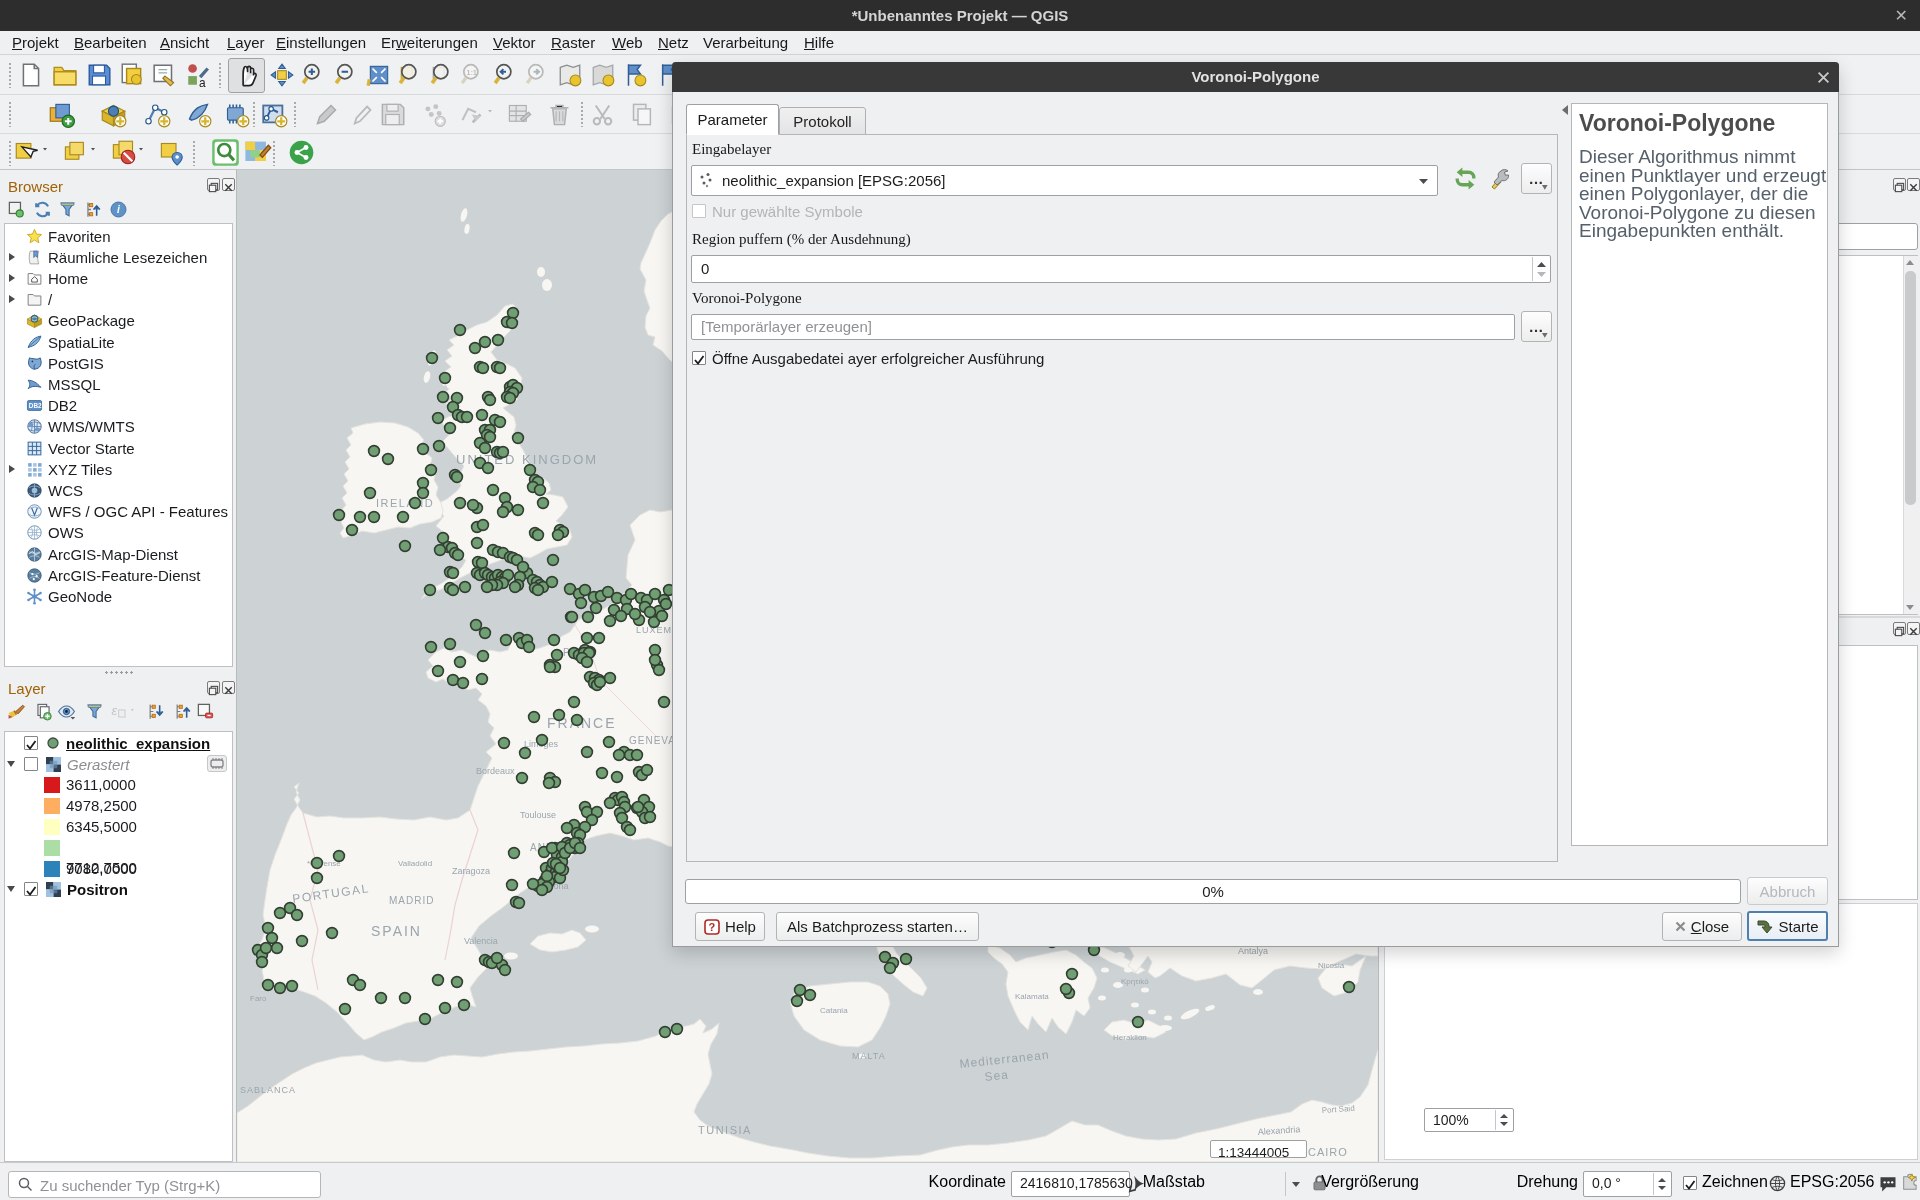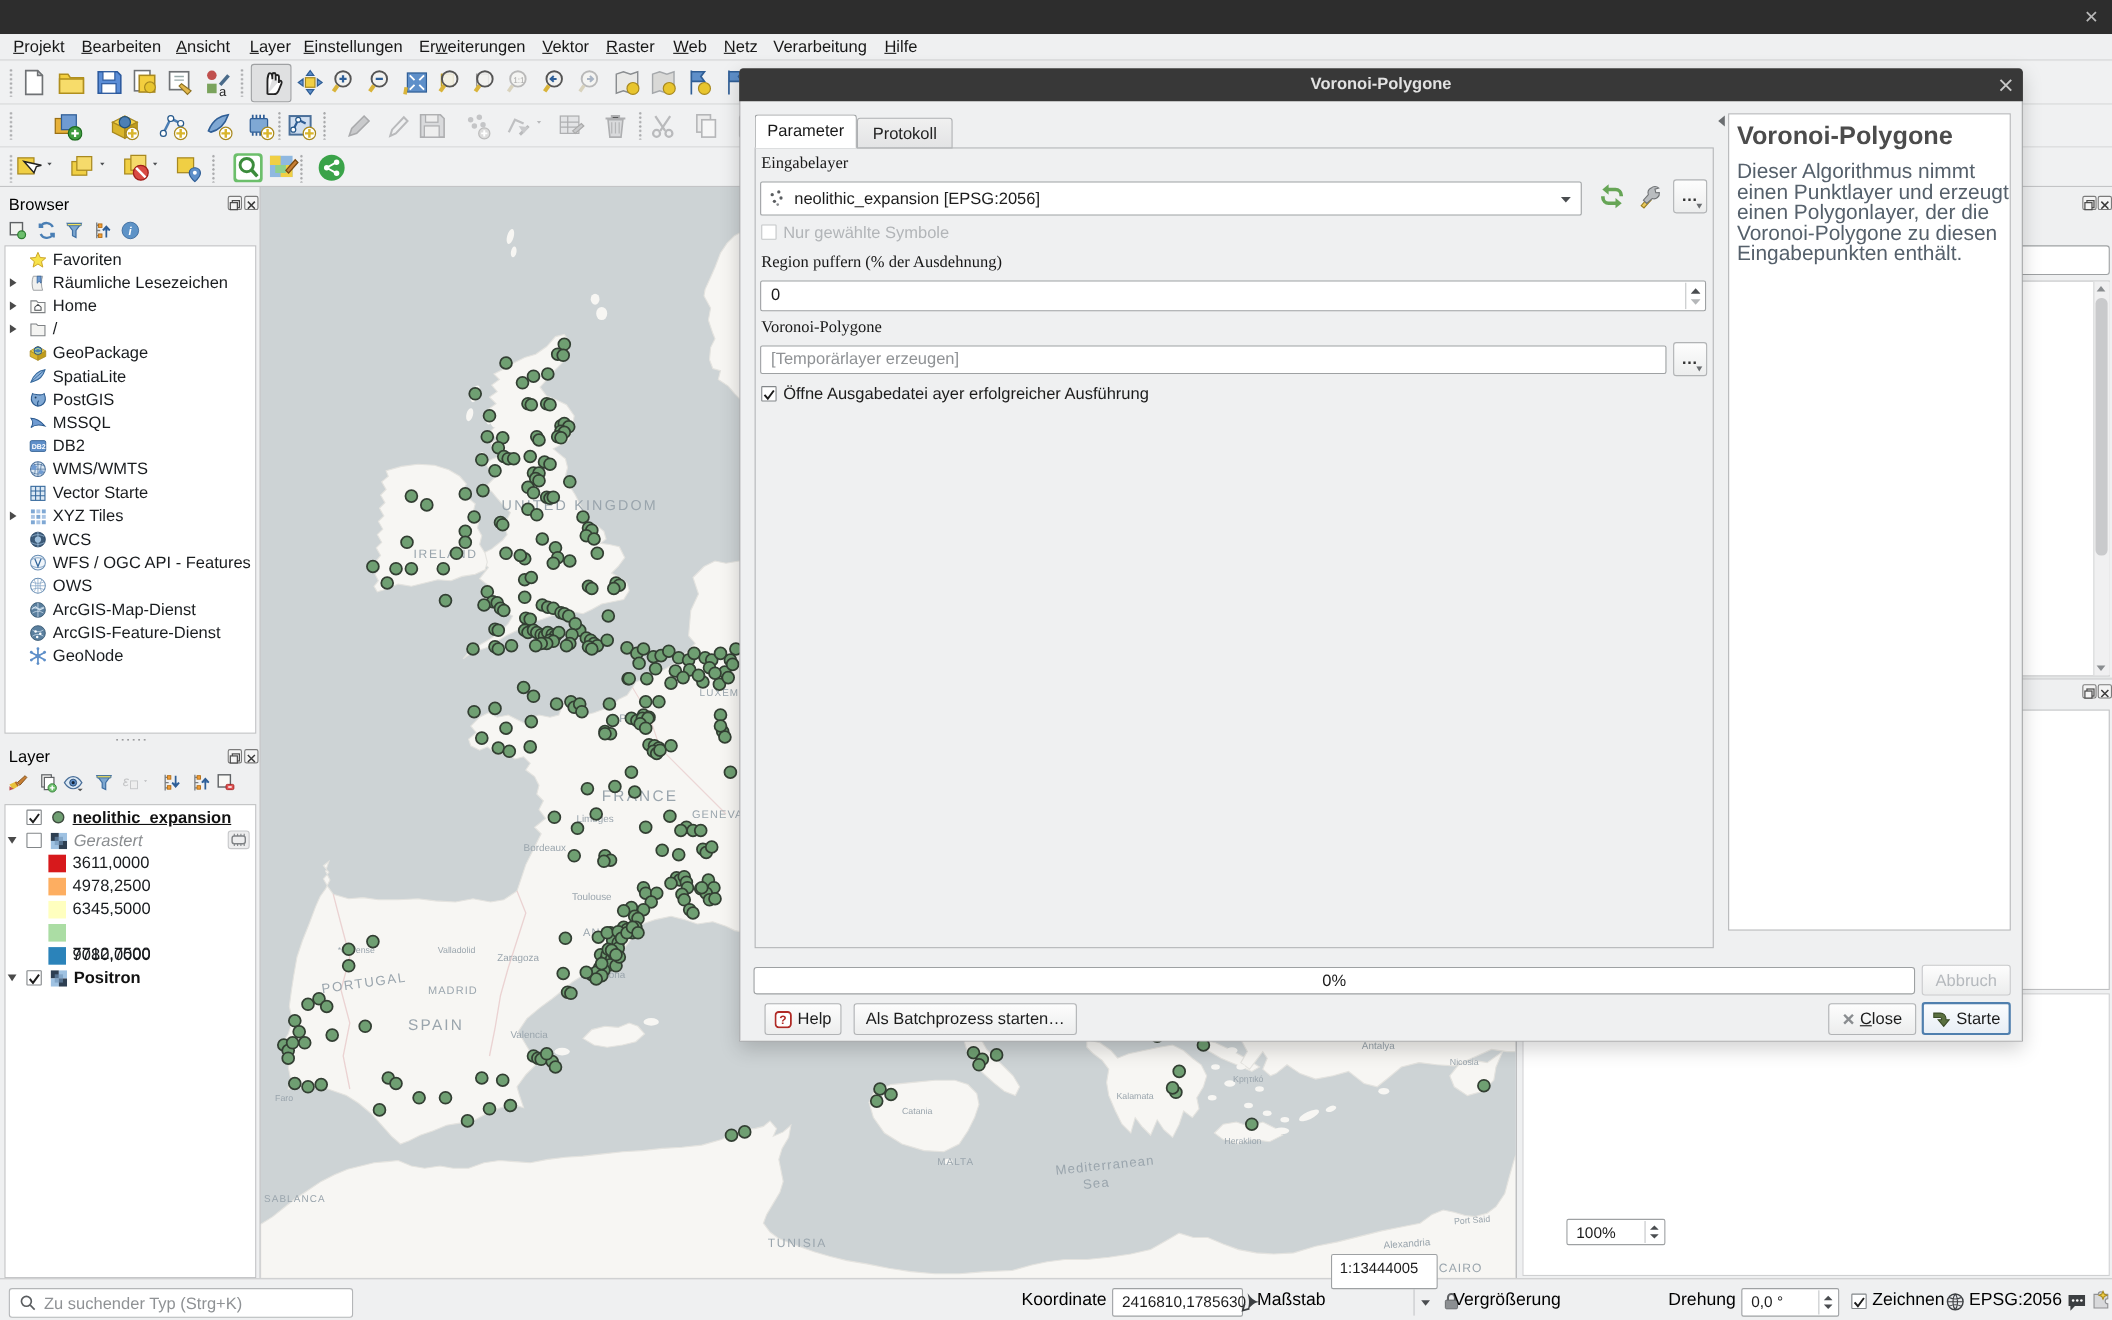--- a/index.html
+++ b/index.html
@@ -4,35 +4,36 @@
 html,body{width:1920px;height:1200px;overflow:hidden;}
 body{font-family:"Liberation Sans",sans-serif;background:#eff0f1;position:relative;}
 .abs{position:absolute;}
 .titlebar{left:0;top:0;width:1920px;height:31px;background:#2d2d2d;}
 .titlebar .t{position:absolute;left:0;right:0;top:7px;text-align:center;color:#d4d4d4;font-size:15px;font-weight:bold;}
 .titlebar .x{position:absolute;right:12px;top:6px;color:#b8b8b8;font-size:16px;}
 .menubar{left:0;top:31px;width:1920px;height:24px;background:#eff0f1;border-bottom:1px solid #d3d4d5;}
 .menubar span{position:absolute;top:3px;font-size:15px;color:#181818;}
 .toolrow{left:0;width:1920px;background:#f0f1f2;}
 .sep-h{position:absolute;left:0;width:1920px;height:1px;background:#d8d9da;}
-.panel-title{font-size:15px;color:#000000;}
+.panel-title{font-size:15px;color:#a16207;}
 .hbtn{position:absolute;width:13px;height:13px;border:1px solid #7b7b7b;border-radius:2px;background:#f4f4f4;}
 .white{background:#fff;border:1px solid #bfc0c2;}
 .treetxt{font-size:15px;color:#191c1f;white-space:nowrap;}
 .exp{width:0;height:0;border-left:6px solid #4a4a4a;border-top:4px solid transparent;border-bottom:4px solid transparent;}
 .expd{width:0;height:0;border-top:6px solid #4a4a4a;border-left:4px solid transparent;border-right:4px solid transparent;}
 .cb{width:14px;height:14px;background:#fff;border:1px solid #828689;border-radius:1px;}
 .btn{border:1px solid #b1b3b5;border-radius:3px;background:linear-gradient(#fdfdfd,#eceded);display:flex;align-items:center;justify-content:center;font-size:15px;color:#1c1c1c;gap:5px;}
 .input{background:#fff;border:1px solid #9ea1a3;border-radius:2px;font-size:15px;color:#1c1c1c;}
 .dlg-label{font-size:15px;color:#181818;font-family:Liberation Serif, serif;}
 .statusbar{left:0;top:1162px;width:1920px;height:38px;background:#eff0f1;border-top:1px solid #c9cacb;}
 .spin{position:absolute;right:1px;top:1px;bottom:1px;width:17px;border-left:1px solid #c4c6c8;display:flex;flex-direction:column;align-items:center;justify-content:center;}
 .maplabel{fill:#9aa5ad;font-family:"Liberation Sans",sans-serif;}
 </style></head><body>
 <div class="abs titlebar">
+    <span class="t">*Unbenanntes Projekt — QGIS</span>
     <span class="x">✕</span>
   </div>
 <div class="abs menubar">
     <span style="left:12px"><u>P</u>rojekt</span>
     <span style="left:74px"><u>B</u>earbeiten</span>
     <span style="left:160px"><u>A</u>nsicht</span>
     <span style="left:227px"><u>L</u>ayer</span>
     <span style="left:276px"><u>E</u>instellungen</span>
     <span style="left:381px">Er<u>w</u>eiterungen</span>
     <span style="left:493px"><u>V</u>ektor</span>
@@ -1094,21 +1095,21 @@
 <div class="abs" style="left:40px;top:1177px;font-size:15px;color:#8f9295">Zu suchender Typ (Strg+K)</div>
 <div class="abs lbl" style="right:914px;top:1173px">Koordinate</div>
 <div class="abs input" style="left:1011px;top:1171px;width:119px;height:26px">
     <span style="position:absolute;left:8px;top:3px;font-size:14px">2416810,1785630</span>
   </div>
 <svg class="abs" style="left:1128px;top:1173px" width="21" height="21" viewBox="0 0 24 24">
     <path d="M7 3c5 7 9 9 14 9-5 0-9 2-14 9 2-7 2-11 0-18z" fill="#3c3f42"></path>
     <path d="M4 14l-2 7 7-2" fill="none" stroke="#3c3f42" stroke-width="1.8"></path>
   </svg>
 <div class="abs lbl" style="right:715px;top:1173px">Maßstab</div>
-<div class="abs input" style="left:1210px;top:1140px;width:97px;height:32px">
+<div class="abs input" style="left:1210px;top:1140px;width:97px;height:18px">
     <span style="position:absolute;left:7px;top:4px;font-size:13.5px">1:13444005</span>
   </div>
 <div class="abs" style="left:1285px;top:1172px;width:21px;height:24px;border-left:1px solid #c4c6c8;display:flex;align-items:center;justify-content:center">
     <svg width="10" height="8">
       <path d="M1 2l4 5 4-5z" fill="#4a4d50"></path>
     </svg>
   </div>
 <svg class="abs" style="left:1310px;top:1174px" width="19" height="19" viewBox="0 0 24 24">
     <rect x="5" y="10" width="14" height="10" rx="1.5" fill="#8c8f92" stroke="#5f6164"></rect>
     <path d="M8 10V7a4 4 0 0 1 8 0v3" fill="none" stroke="#5f6164" stroke-width="2.4"></path>

